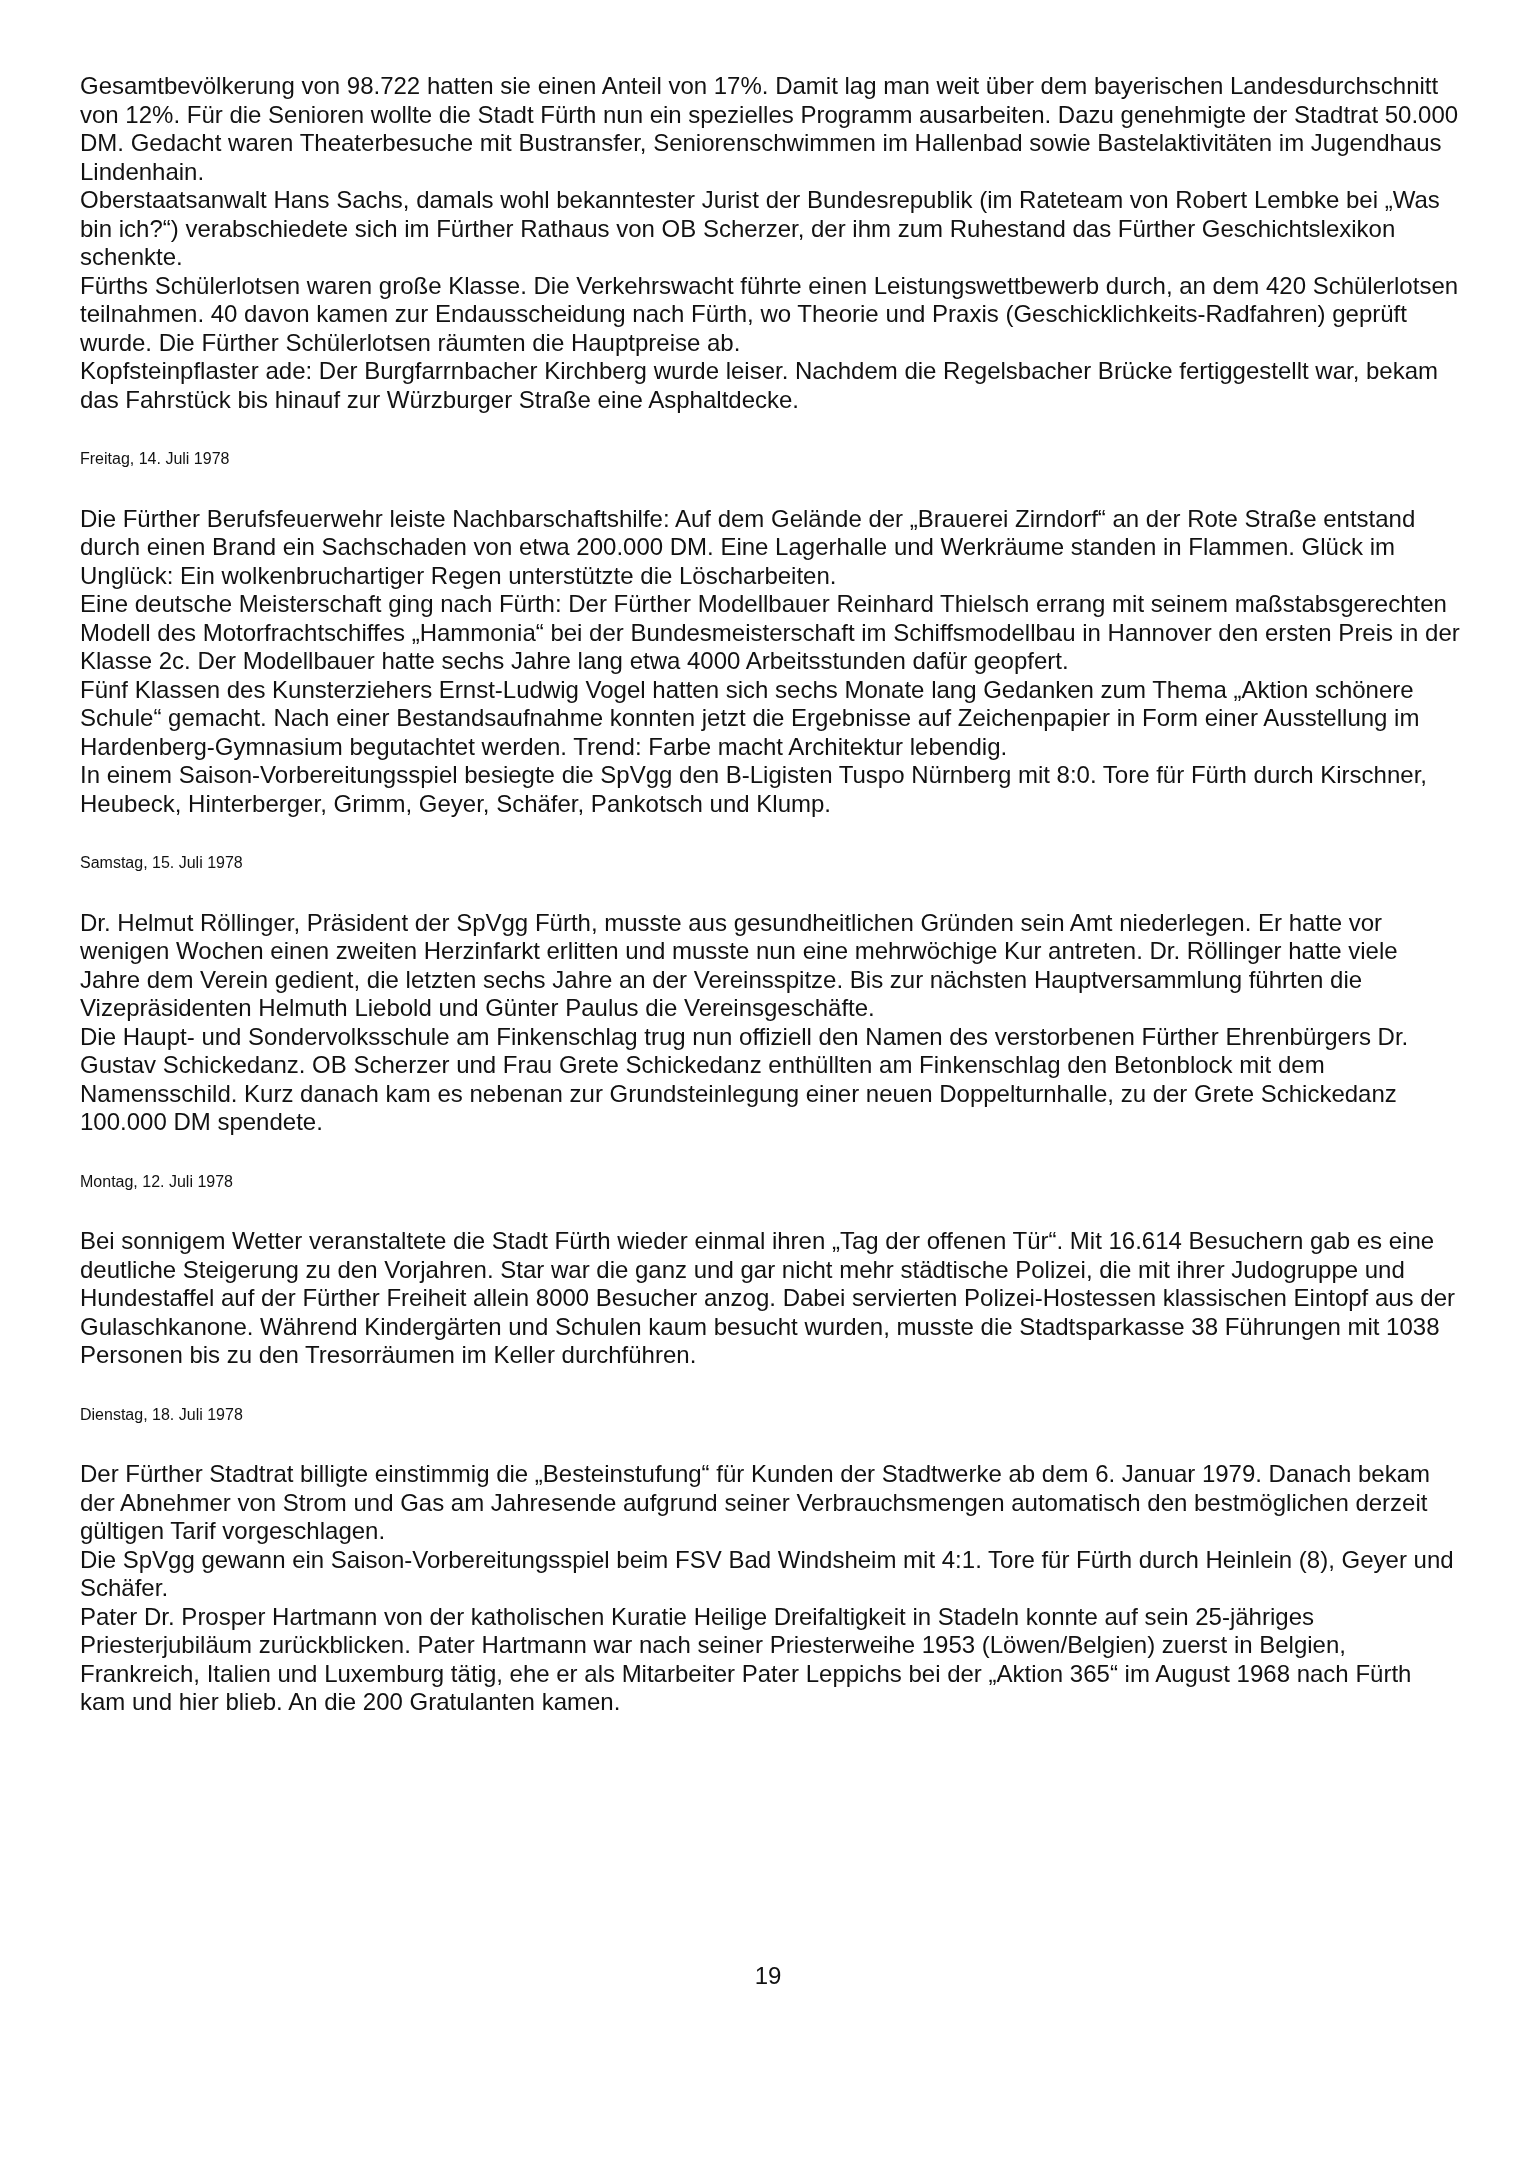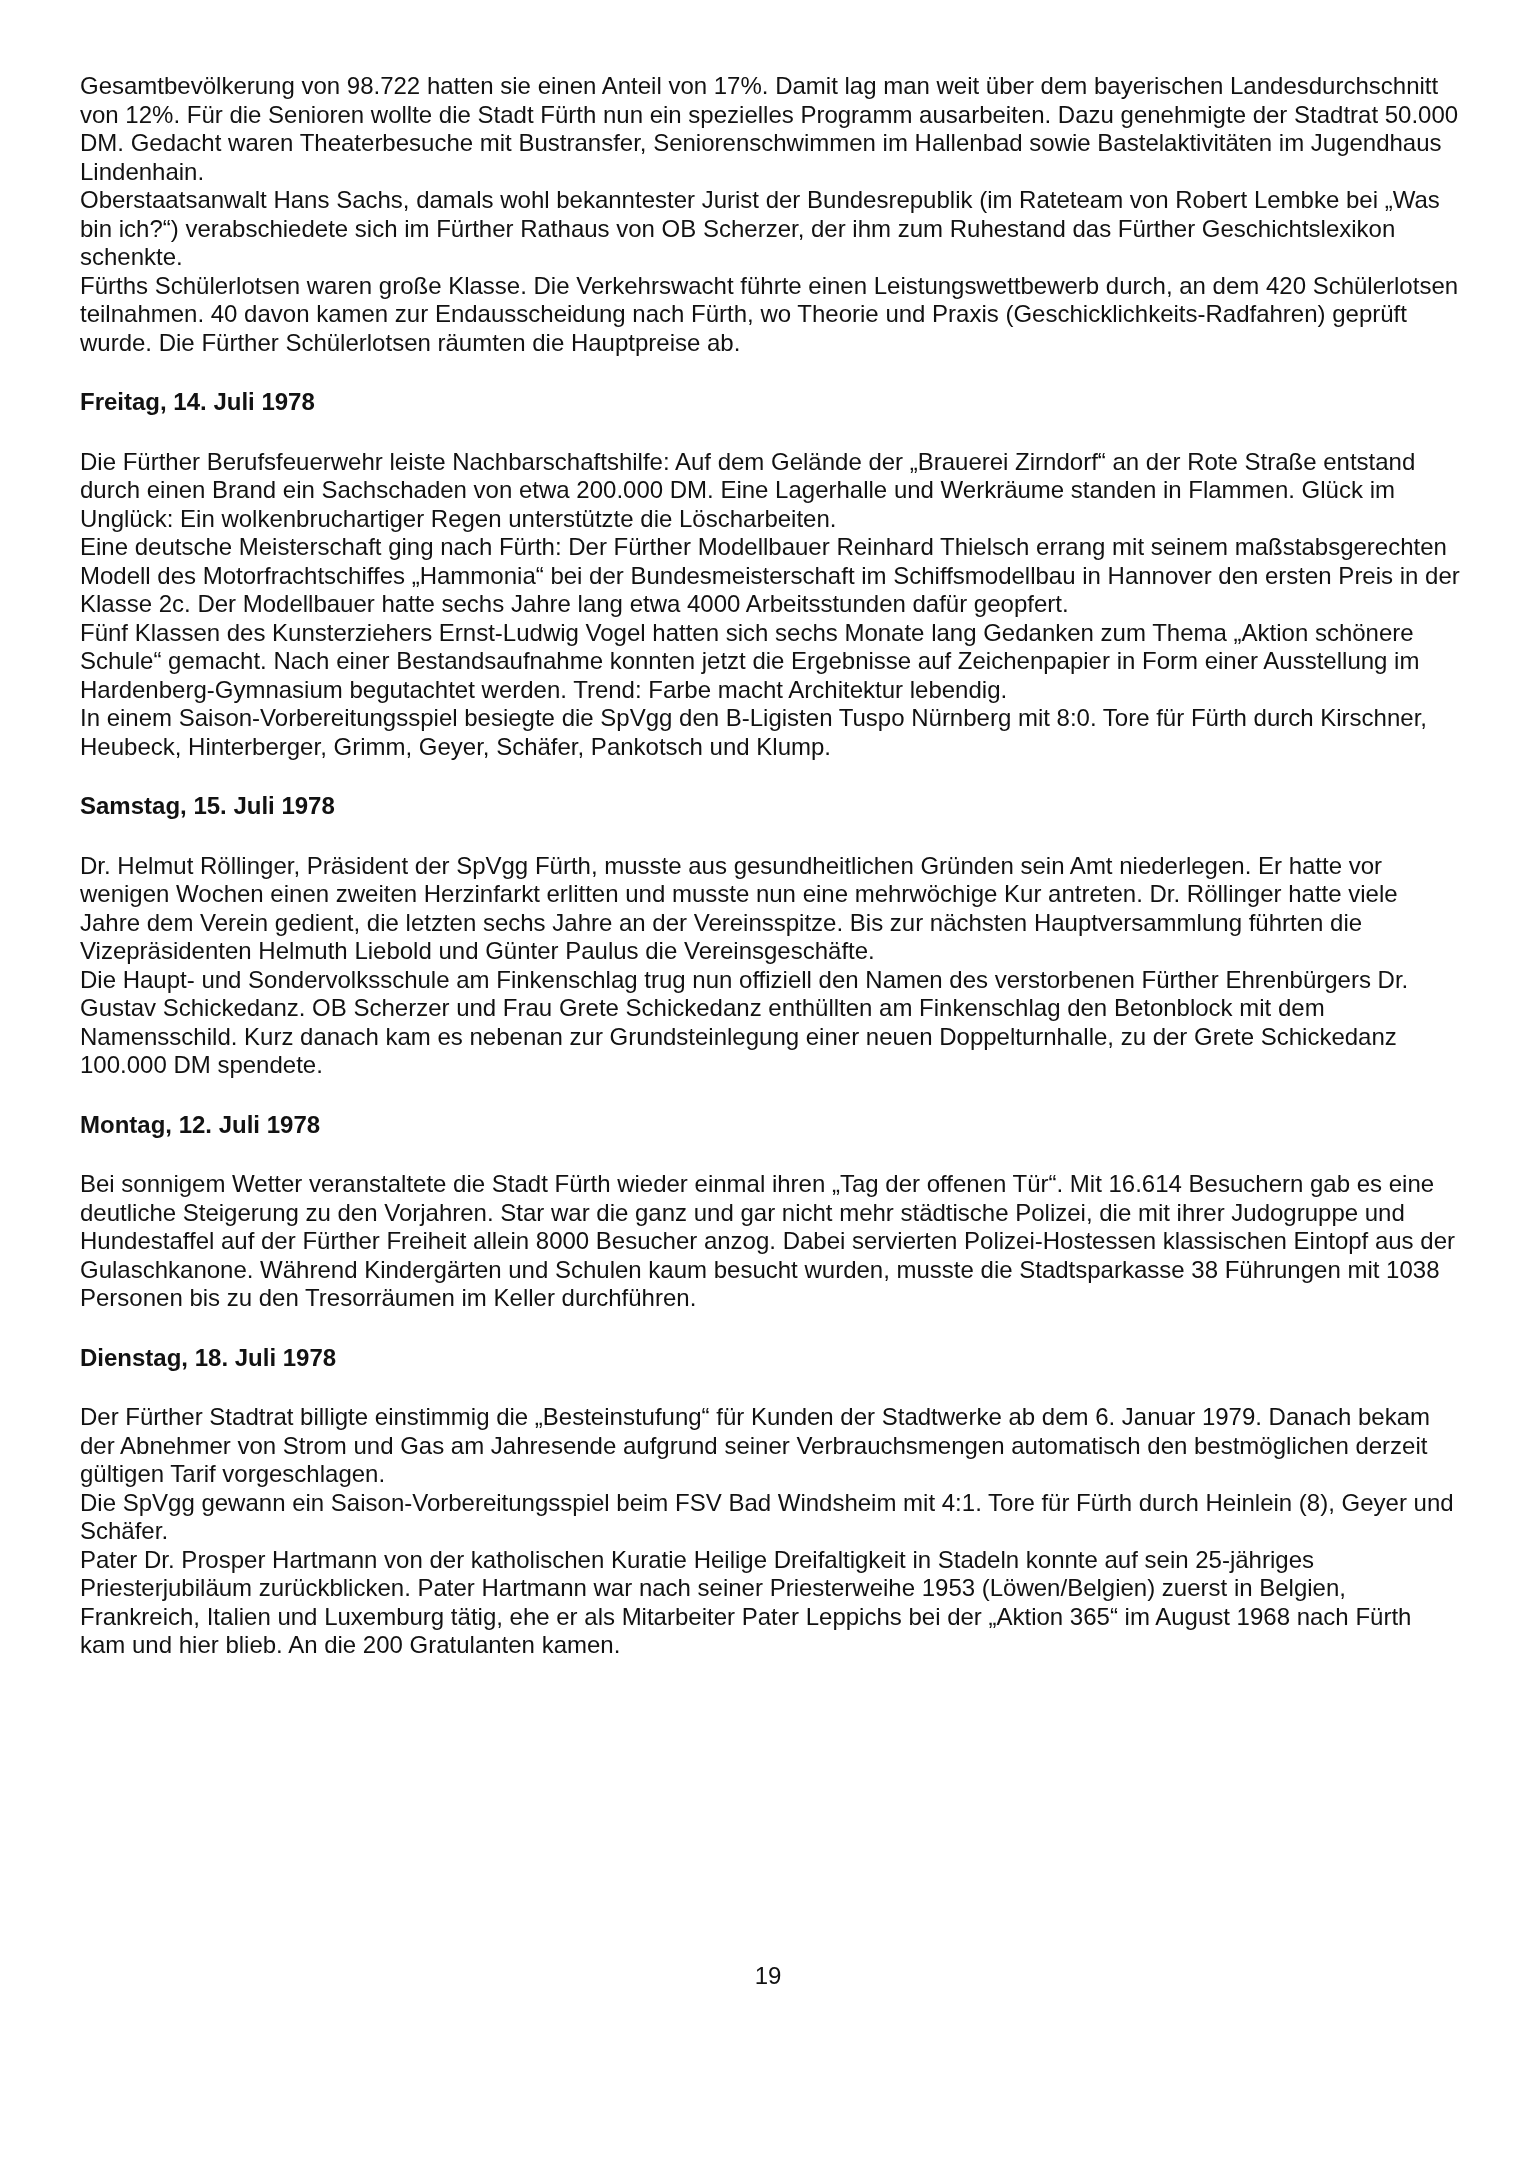--- a/index.html
+++ b/index.html
@@ -21,23 +21,23 @@
     width: 1380px;
     font-size: 24px;
     line-height: 28.5px;
     text-align: left;
   }
   .para {
     margin: 0;
     font-weight: normal;
   }
   .day-heading {
-    font-size: 24px;
+    font-size: 16px;
     line-height: 28.5px;
-    font-weight: bold;
+    font-weight: normal;
     margin: 31px 0 31px 0;
   }
   .page-number {
     position: absolute;
     top: 1962px;
     left: 0;
     width: 1536px;
     text-align: center;
     font-size: 24px;
     line-height: 28px;
@@ -46,20 +46,21 @@
 </style>
 </head>
 <body>
 
 <div class="page">
   <div class="content">
 
     <p class="para">Gesamtbevölkerung von 98.722 hatten sie einen Anteil von 17%. Damit lag man weit über dem bayerischen Landesdurchschnitt von 12%. Für die Senioren wollte die Stadt Fürth nun ein spezielles Programm ausarbeiten. Dazu genehmigte der Stadtrat 50.000 DM. Gedacht waren Theaterbesuche mit Bustransfer, Seniorenschwimmen im Hallenbad sowie Bastelaktivitäten im Jugendhaus Lindenhain.</p>
     <p class="para">Oberstaatsanwalt Hans Sachs, damals wohl bekanntester Jurist der Bundesrepublik (im Rateteam von Robert Lembke bei „Was bin ich?“) verabschiedete sich im Fürther Rathaus von OB Scherzer, der ihm zum Ruhestand das Fürther Geschichtslexikon schenkte.</p>
     <p class="para">Fürths Schülerlotsen waren große Klasse. Die Verkehrswacht führte einen Leistungswettbewerb durch, an dem 420 Schülerlotsen teilnahmen. 40 davon kamen zur Endausscheidung nach Fürth, wo Theorie und Praxis (Geschicklichkeits-Radfahren) geprüft wurde. Die Fürther Schülerlotsen räumten die Hauptpreise ab.</p>
+    <p class="para">Kopfsteinpflaster ade: Der Burgfarrnbacher Kirchberg wurde leiser. Nachdem die Regelsbacher Brücke fertiggestellt war, bekam das Fahrstück bis hinauf zur Würzburger Straße eine Asphaltdecke.</p>
 
     <h2 class="day-heading">Freitag, 14. Juli 1978</h2>
 
     <p class="para">Die Fürther Berufsfeuerwehr leiste Nachbarschaftshilfe: Auf dem Gelände der „Brauerei Zirndorf“ an der Rote Straße entstand durch einen Brand ein Sachschaden von etwa 200.000 DM. Eine Lagerhalle und Werkräume standen in Flammen. Glück im Unglück: Ein wolkenbruchartiger Regen unterstützte die Löscharbeiten.</p>
     <p class="para">Eine deutsche Meisterschaft ging nach Fürth: Der Fürther Modellbauer Reinhard Thielsch errang mit seinem maßstabsgerechten Modell des Motorfrachtschiffes „Hammonia“ bei der Bundesmeisterschaft im Schiffsmodellbau in Hannover den ersten Preis in der Klasse 2c. Der Modellbauer hatte sechs Jahre lang etwa 4000 Arbeitsstunden dafür geopfert.</p>
     <p class="para">Fünf Klassen des Kunsterziehers Ernst-Ludwig Vogel hatten sich sechs Monate lang Gedanken zum Thema „Aktion schönere Schule“ gemacht. Nach einer Bestandsaufnahme konnten jetzt die Ergebnisse auf Zeichenpapier in Form einer Ausstellung im Hardenberg-Gymnasium begutachtet werden. Trend: Farbe macht Architektur lebendig.</p>
     <p class="para">In einem Saison-Vorbereitungsspiel besiegte die SpVgg den B-Ligisten Tuspo Nürnberg mit 8:0. Tore für Fürth durch Kirschner, Heubeck, Hinterberger, Grimm, Geyer, Schäfer, Pankotsch und Klump.</p>
 
     <h2 class="day-heading">Samstag, 15. Juli 1978</h2>
 

